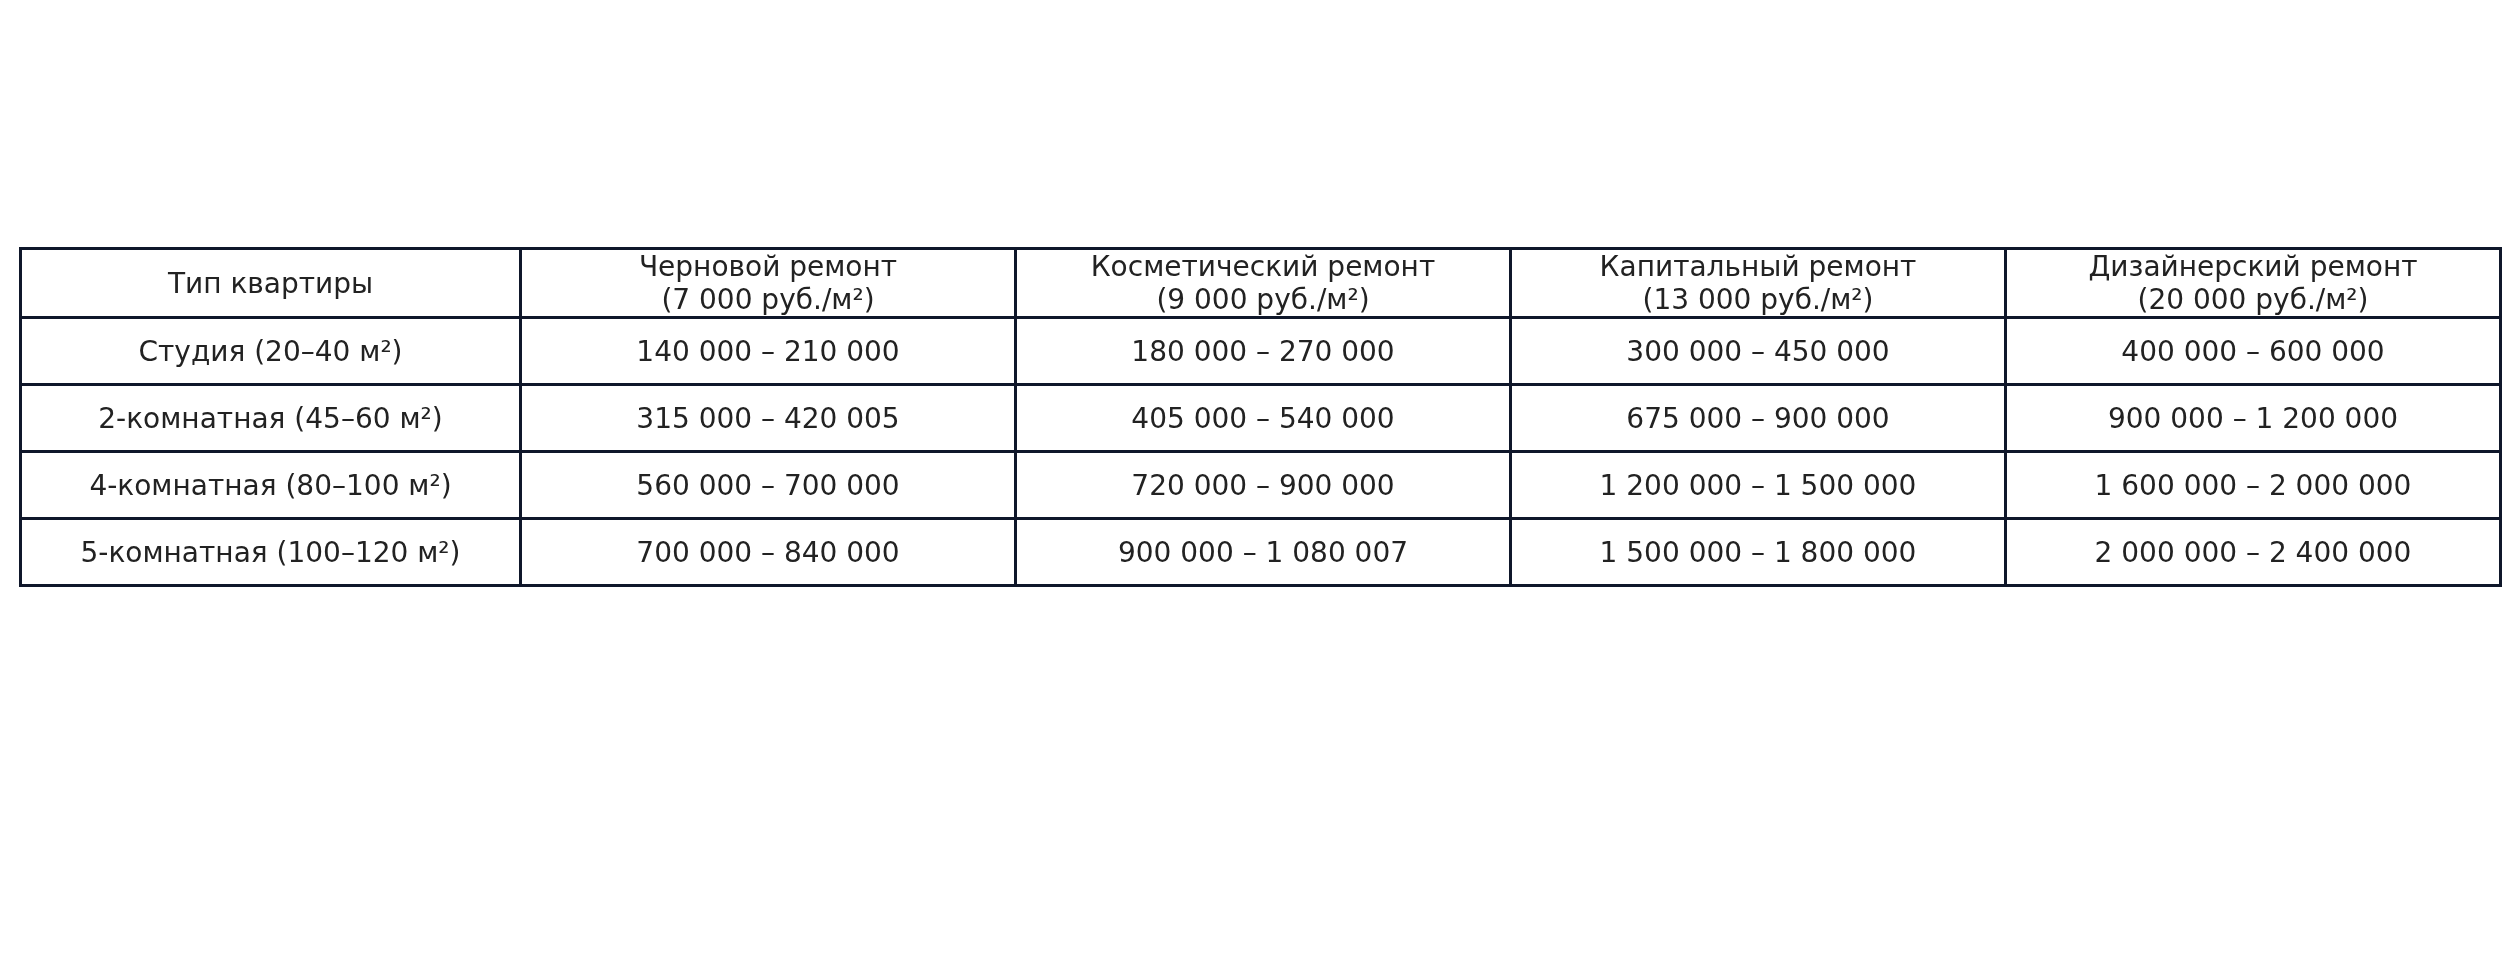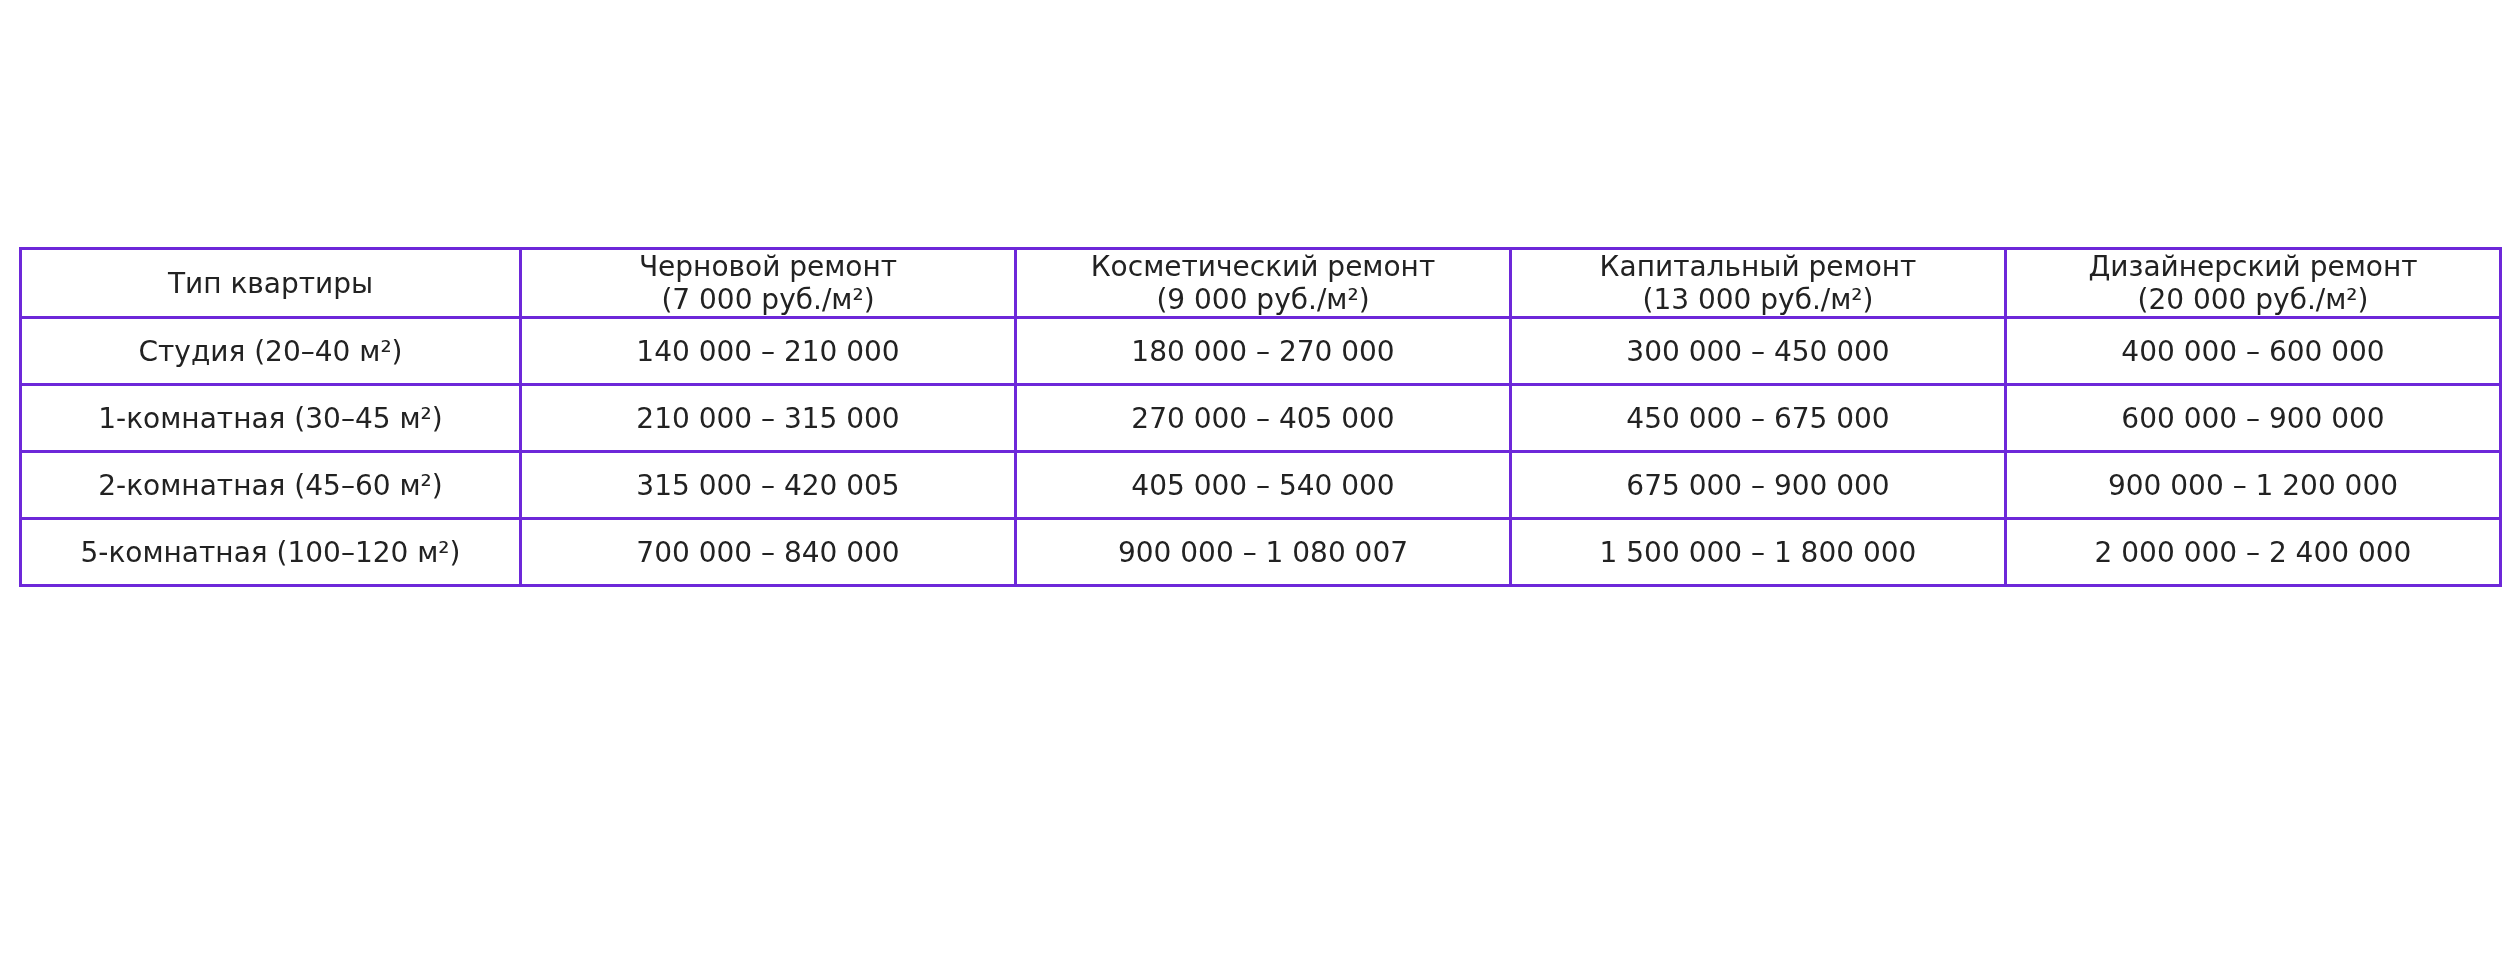--- a/index.html
+++ b/index.html
@@ -21,21 +21,21 @@
     position: absolute;
     left: 19px;
     top: 247px;
     width: 2480px;
     border-collapse: collapse;
     table-layout: fixed;
     background: #ffffff;
   }
   .price-table th,
   .price-table td {
-    border: 3px solid #6d28d9;
+    border: 3px solid #0f172a;
     height: 64px;
     padding: 0 12px;
     text-align: center;
     vertical-align: middle;
     white-space: nowrap;
     font-size: 28px;
     font-weight: 400;
     color: #222222;
   }
   .th-line {
@@ -80,32 +80,32 @@
     </thead>
     <tbody>
       <tr>
         <td>Студия (20–40 м²)</td>
         <td>140 000 – 210 000</td>
         <td>180 000 – 270 000</td>
         <td>300 000 – 450 000</td>
         <td>400 000 – 600 000</td>
       </tr>
       <tr>
-        <td>1-комнатная (30–45 м²)</td>
-        <td>210 000 – 315 000</td>
-        <td>270 000 – 405 000</td>
-        <td>450 000 – 675 000</td>
-        <td>600 000 – 900 000</td>
-      </tr>
-      <tr>
         <td>2-комнатная (45–60 м²)</td>
         <td>315 000 – 420 005</td>
         <td>405 000 – 540 000</td>
         <td>675 000 – 900 000</td>
         <td>900 000 – 1 200 000</td>
+      </tr>
+      <tr>
+        <td>4-комнатная (80–100 м²)</td>
+        <td>560 000 – 700 000</td>
+        <td>720 000 – 900 000</td>
+        <td>1 200 000 – 1 500 000</td>
+        <td>1 600 000 – 2 000 000</td>
       </tr>
       <tr>
         <td>5-комнатная (100–120 м²)</td>
         <td>700 000 – 840 000</td>
         <td>900 000 – 1 080 007</td>
         <td>1 500 000 – 1 800 000</td>
         <td>2 000 000 – 2 400 000</td>
       </tr>
     </tbody>
   </table>

